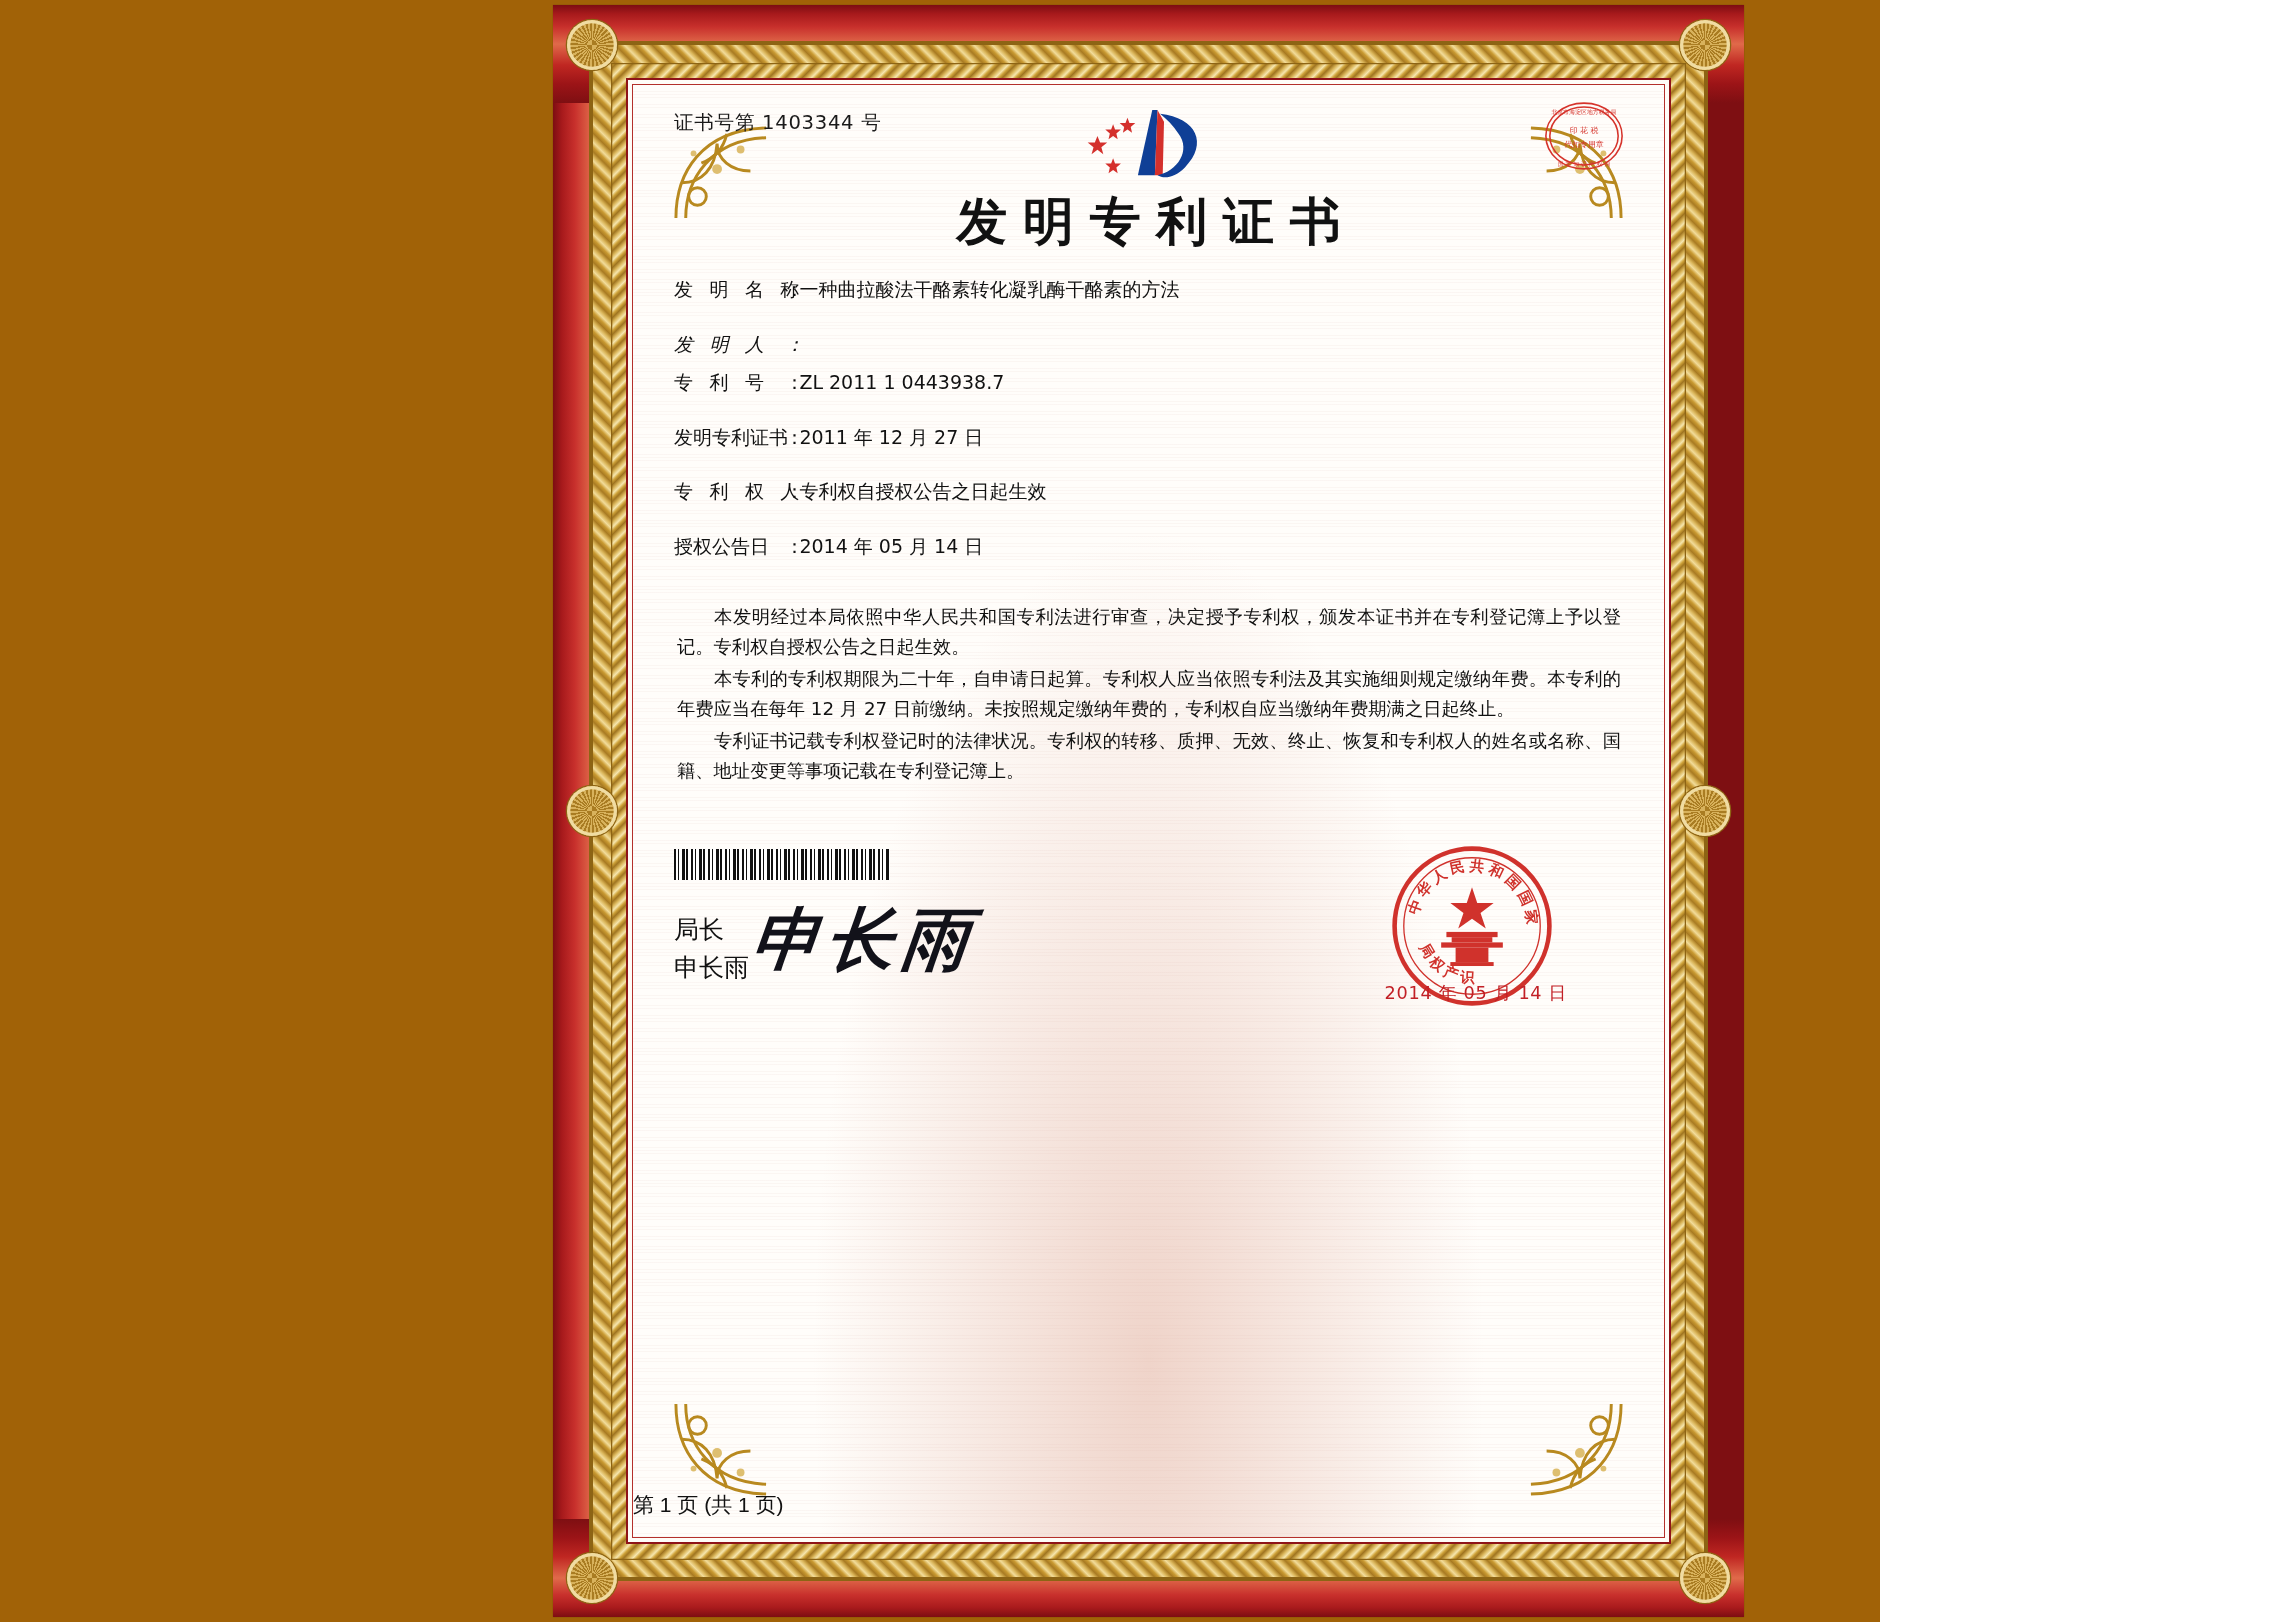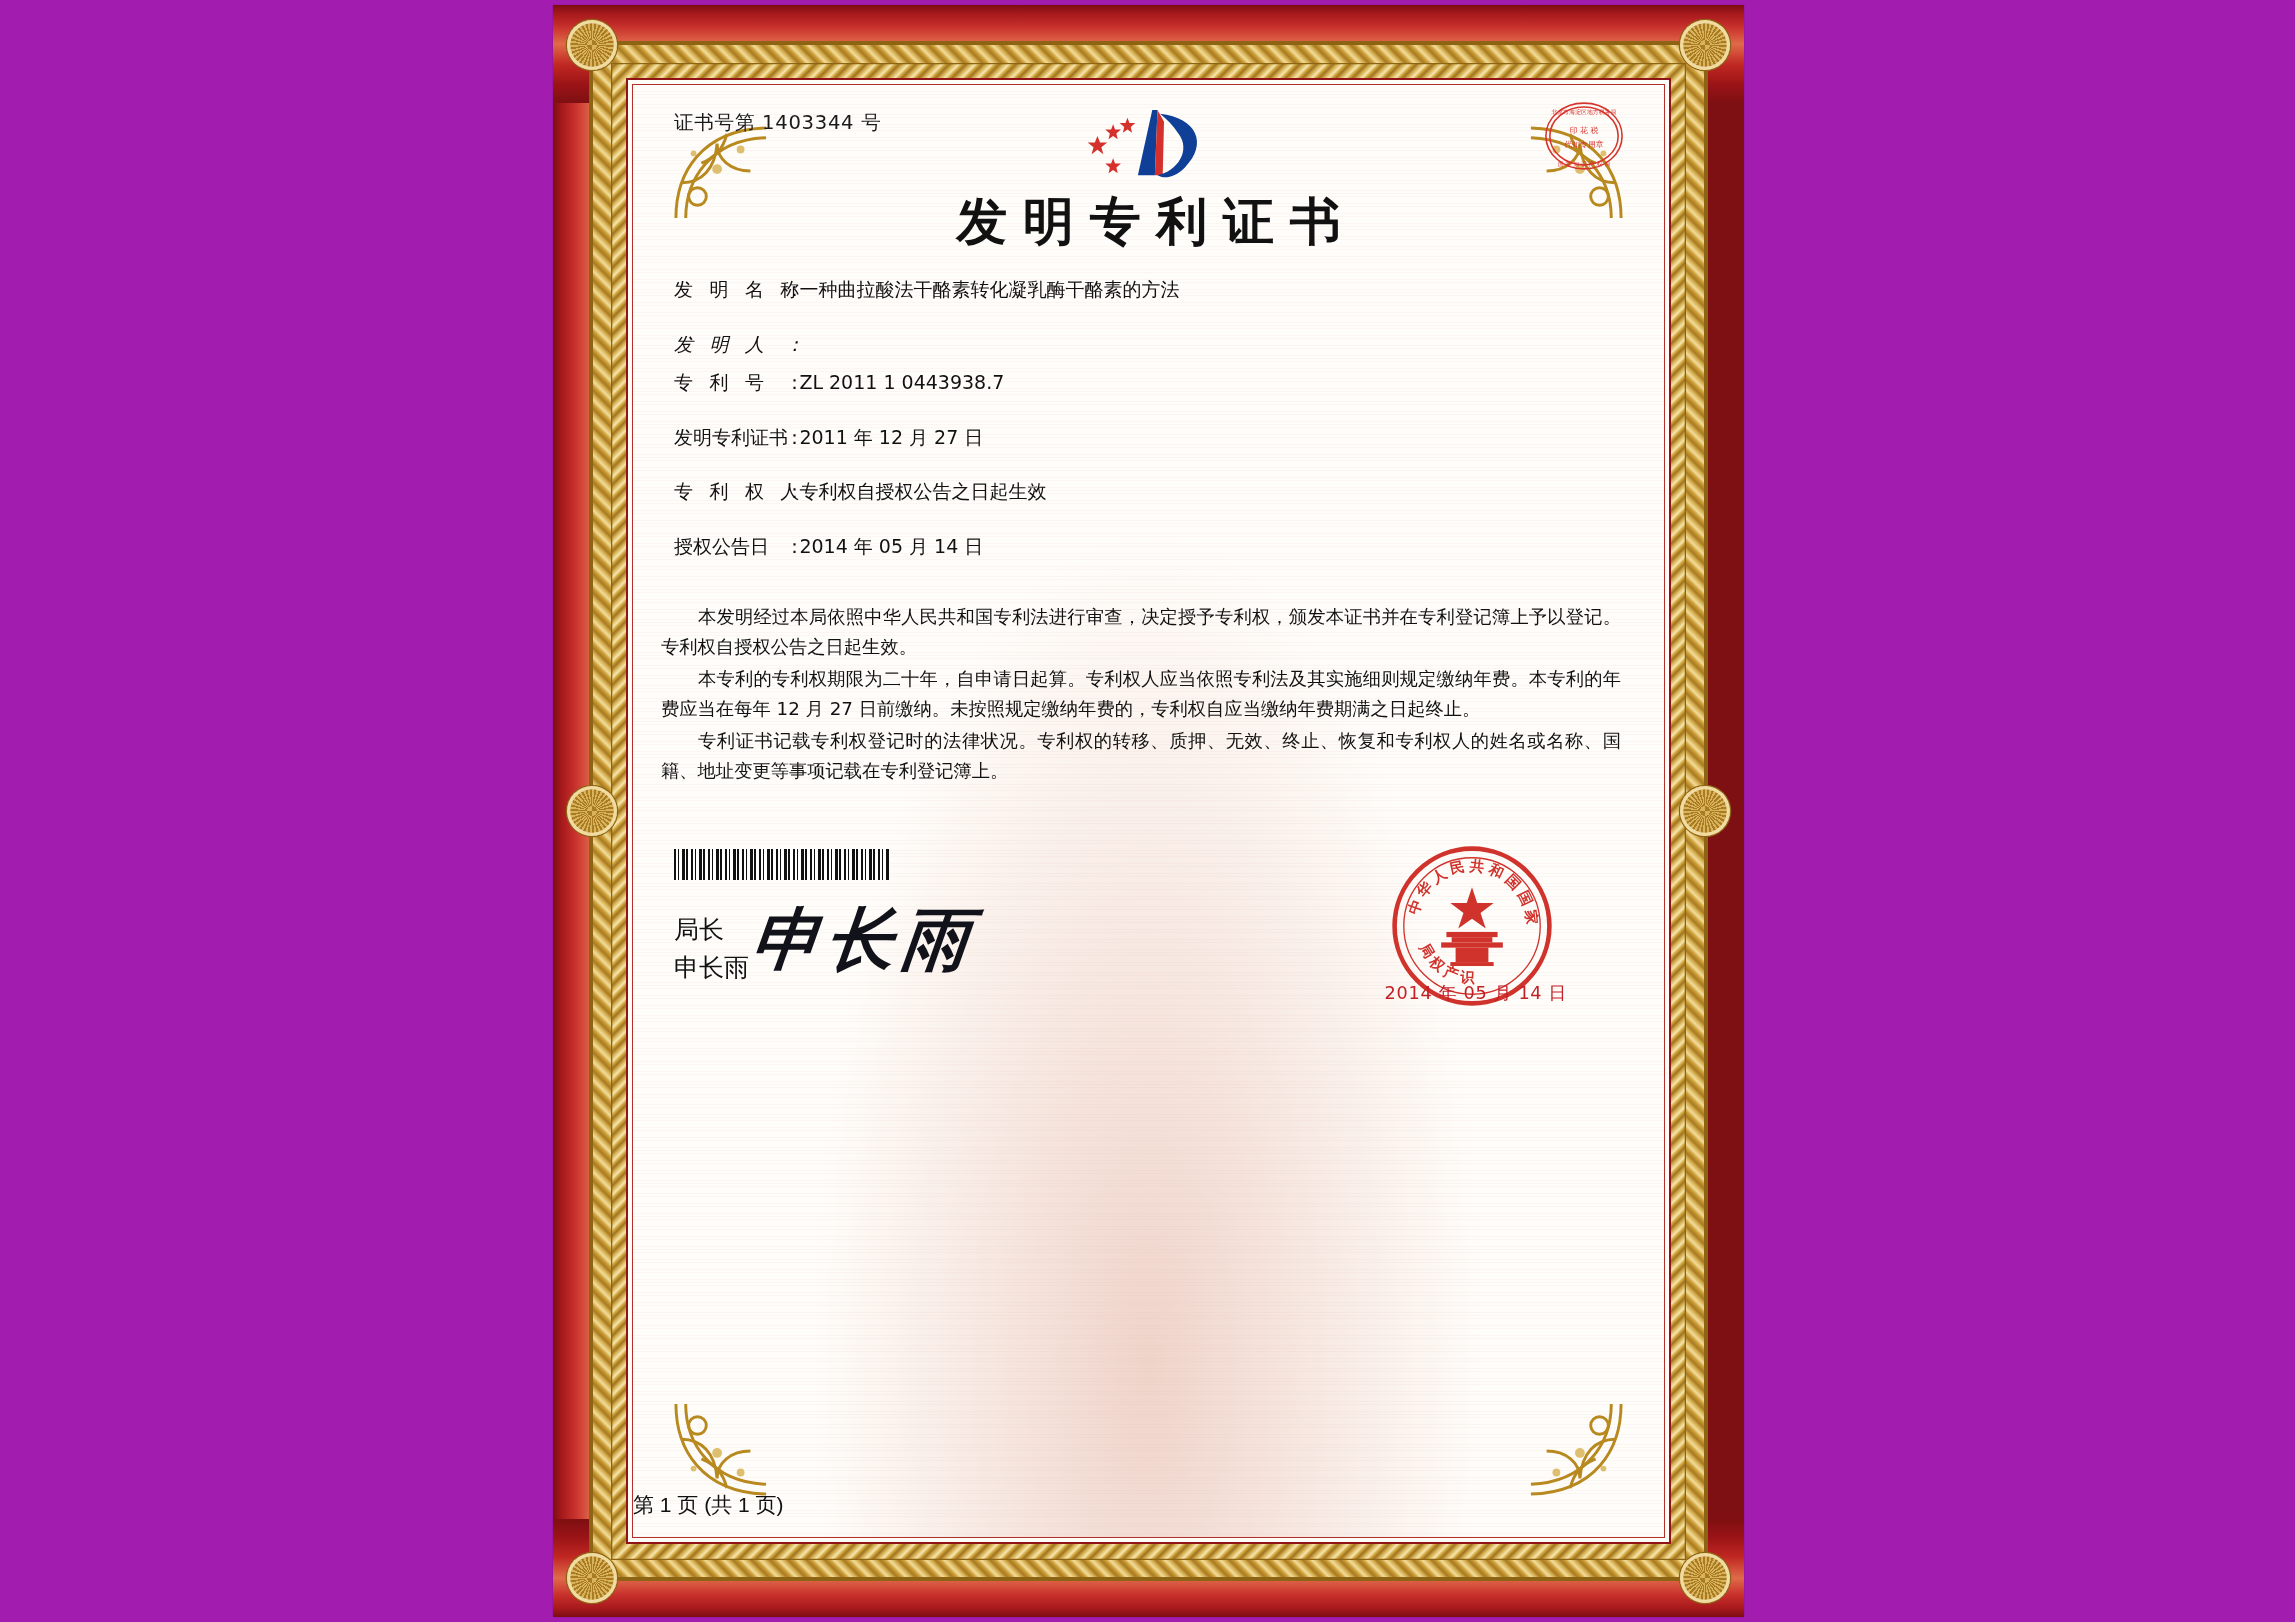--- a/index.html
+++ b/index.html
@@ -10,23 +10,23 @@
   body {
     width: 2295px;
     height: 1623px;
     font-family: "Liberation Serif", serif;
     overflow: hidden;
   }
 
   
   .stage {
     position: relative;
-    width: 2295px;
+    width: 1880px;
     height: 1623px;
-    background: #a21caf;
+    background: #a16207;
   }
 
   
   .certificate {
     position: absolute;
     left: 553px;
     top: 5.2px;
     width: 1191px;
     height: 1612px;
     background: #fdf9f3;
@@ -206,21 +206,21 @@
     flex: 1 1 auto;
   }
   .field-value .line2 { display: block; margin-top: 6.5px; margin-left: 34px; }
 
   .row-inventors { margin-bottom: 10px; font-style: italic; }
   .row-appdate { margin-top: 10.5px; }
 
   
   .body-text {
     position: absolute;
-    left: 28px;
+    left: 44px;
     right: 43px;
     top: 517px;
     font-size: 18.3px;
     line-height: 1.62;
     color: #111;
     font-family: "DejaVu Sans", sans-serif;
     text-align: justify;
   }
   .body-text p {
     margin: 0 0 2.6px 0;

